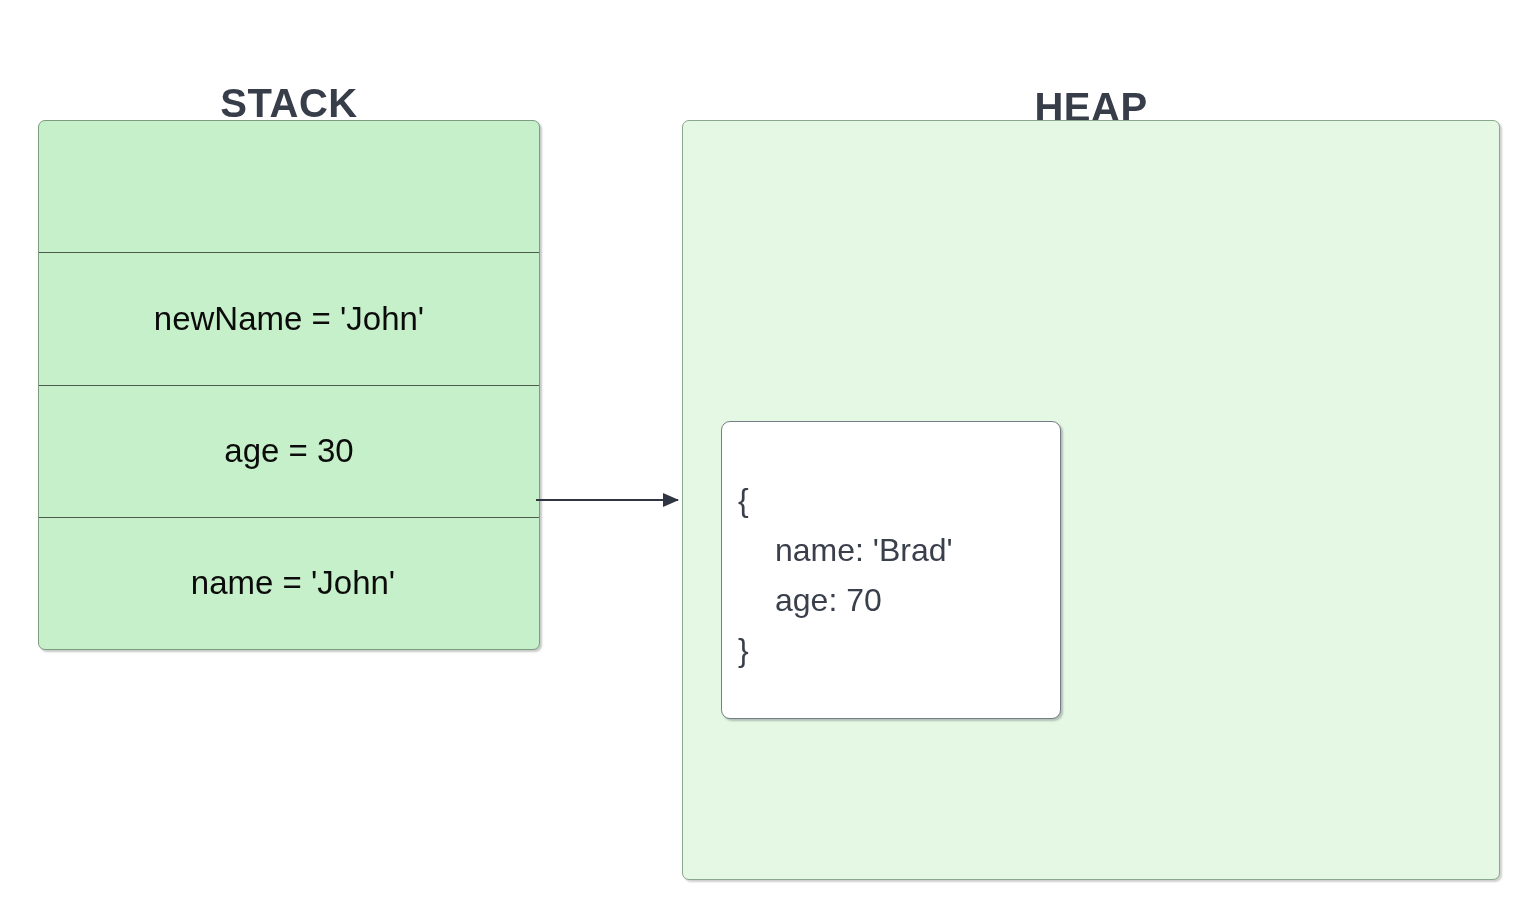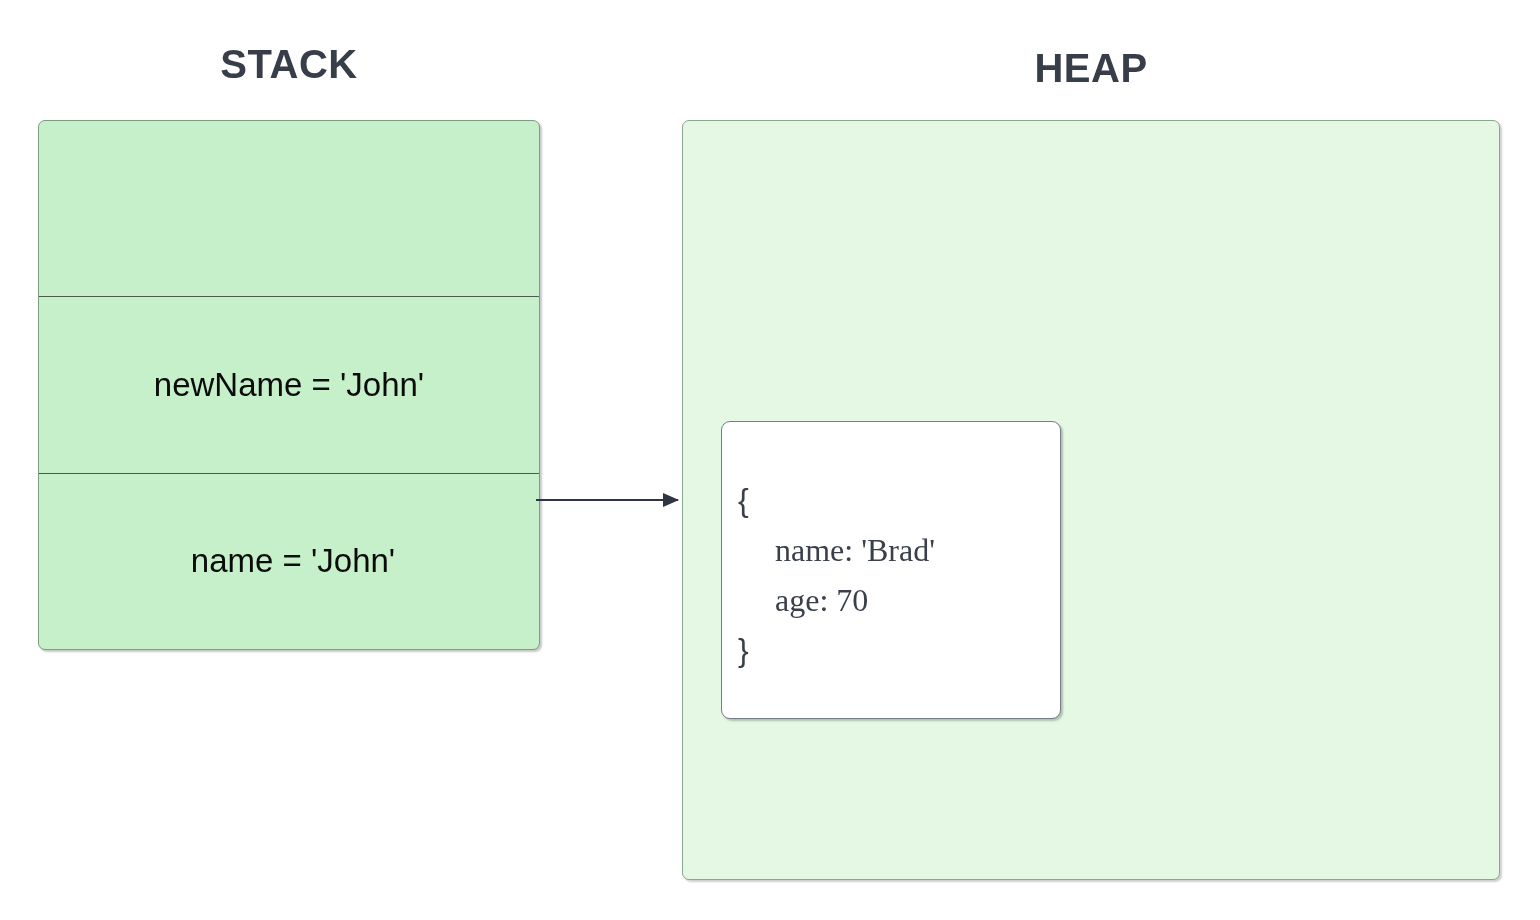--- a/index.html
+++ b/index.html
@@ -28,20 +28,21 @@
   
   .col-title {
     position: absolute;
     font-size: 40px;
     font-weight: bold;
     color: #373d49;
     letter-spacing: 0.5px;
     text-align: center;
     line-height: 1;
     white-space: nowrap;
+    margin-top: 39px;
   }
   #stack-title {
     left: 38px;
     top: 44px;
     width: 502px;
   }
   #heap-title {
     left: 682px;
     top: 48px;
     width: 818px;
@@ -110,21 +111,20 @@
     padding: 53px 0 0 16px;
   }
   .obj-line {
     font-size: 32px;
     line-height: 50px;
     color: #393f4b;
     white-space: pre;
   }
   .obj-line.indent {
     padding-left: 37px;
-    font-family: Liberation Serif, serif;
   }
 
   
   #pointer-arrow {
     position: absolute;
     left: 536px;
     top: 474px;
     width: 150px;
     height: 52px;
     overflow: visible;
@@ -135,20 +135,21 @@
 
 <div class="canvas">
 
   <div class="col-title" id="stack-title">STACK</div>
 
   <div class="col-title" id="heap-title">HEAP</div>
 
   <div id="stack-box">
     <div class="stack-cell empty"></div>
     <div class="stack-cell">newName = 'John'</div>
+    <div class="stack-cell">age = 30</div>
     <div class="stack-cell">name = 'John'</div>
   </div>
 
   <div id="heap-box">
     <div id="heap-object-card">
       <div class="obj-line">{</div>
       <div class="obj-line indent">name: 'Brad'</div>
       <div class="obj-line indent">age: 70</div>
       <div class="obj-line">}</div>
     </div>

